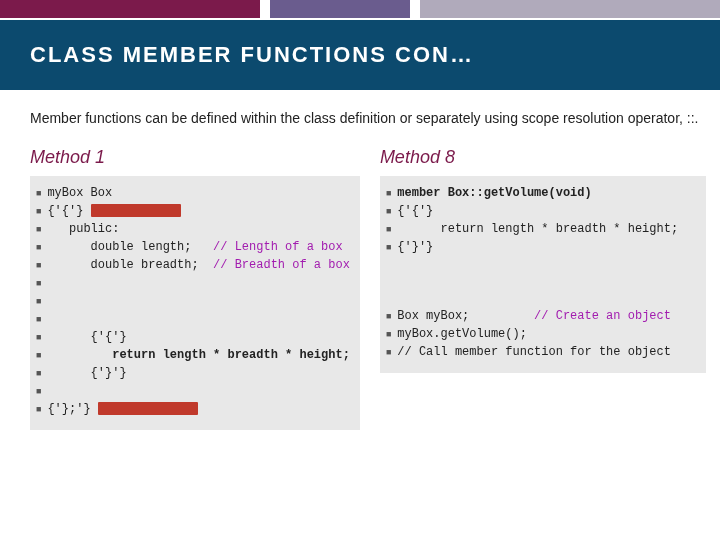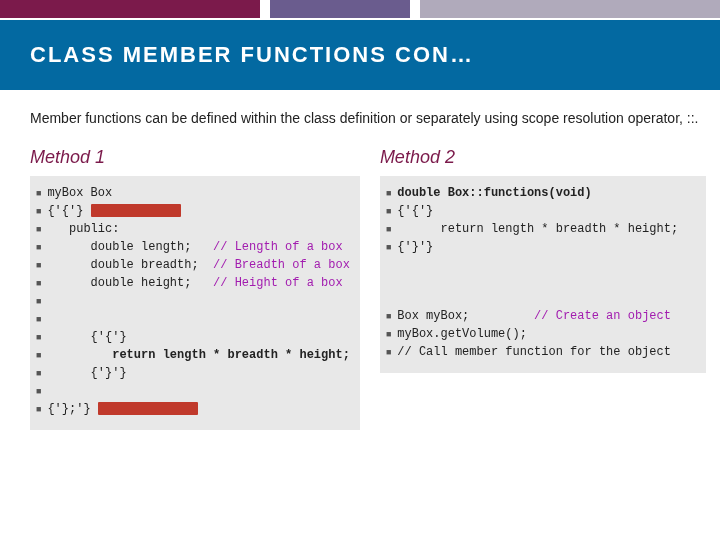--- a/index.html
+++ b/index.html
@@ -28,21 +28,21 @@
       margin-left: 10px;
     }
     .top-bar-right {
       background: #b0aabb;
       flex: 1;
       height: 100%;
       margin-left: 10px;
     }
 
     .header {
-      background: #0369a1;
+      background: #0c4a6e;
       padding: 22px 30px 22px 30px;
       margin-top: 2px;
     }
     .header h1 {
       color: #ffffff;
       font-size: 22px;
       font-weight: bold;
       letter-spacing: 2px;
       text-transform: uppercase;
     }
@@ -178,21 +178,20 @@
           <span class="code-text">      double length;   <span class="comment">// Length of a box</span></span>
         </div>
 
         <div class="code-line">
           <span class="bullet">■</span>
           <span class="code-text">      double breadth;  <span class="comment">// Breadth of a box</span></span>
         </div>
 
         <div class="code-line">
           <span class="bullet">■</span>
-          <span class="code-text">      double height;   <span class="comment">// Height of a box</span></span>
         </div>
 
         <div class="code-line">
           <span class="bullet">■</span>
           <span class="code-text"> </span>
         </div>
 
         <div class="code-line">
           <span class="bullet">■</span>
         </div>
@@ -219,26 +218,26 @@
 
         <div class="code-line">
           <span class="bullet">■</span>
           <span class="code-text">{'};'} <span class="highlight-red-bottom"></span></span>
         </div>
 
       </div>
     </div>
 
     <div class="method-col">
-      <div class="method-title">Method 2</div>
+      <div class="method-title">Method 8</div>
       <div class="code-box">
 
         <div class="code-line">
           <span class="bullet">■</span>
-          <span class="code-text bold-code">double Box::functions(void)</span>
+          <span class="code-text bold-code">member Box::getVolume(void)</span>
         </div>
 
         <div class="code-line">
           <span class="bullet">■</span>
           <span class="code-text">{'{'}</span>
         </div>
 
         <div class="code-line">
           <span class="bullet">■</span>
           <span class="code-text">      return length * breadth * height;</span>

